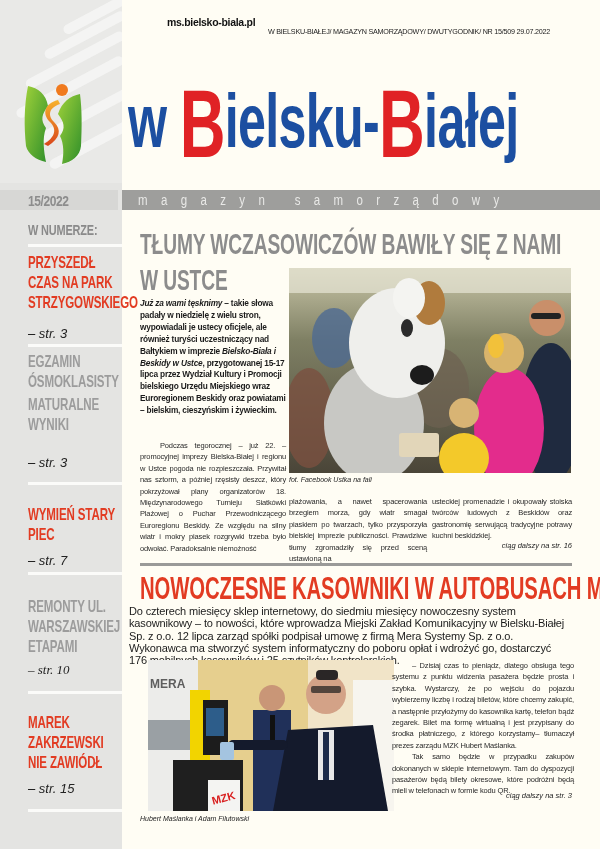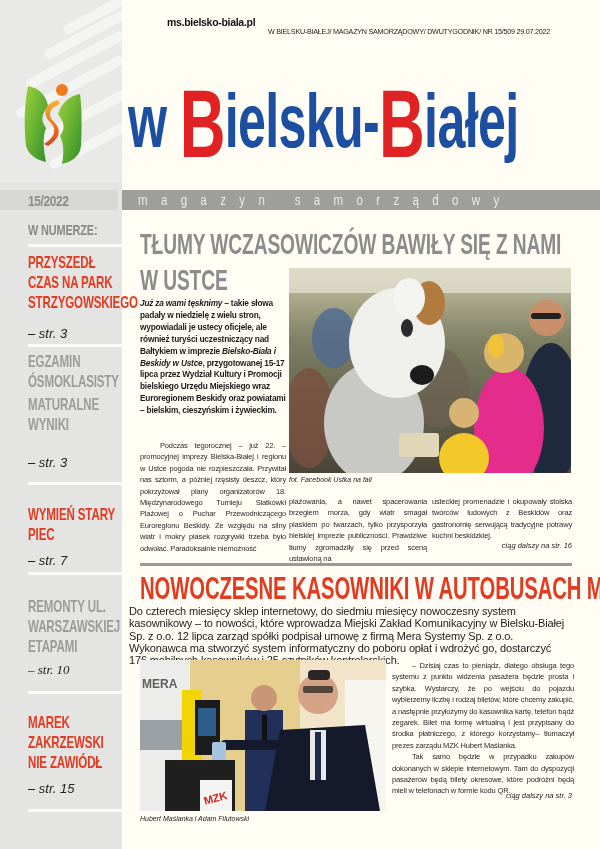--- a/index.html
+++ b/index.html
@@ -47,21 +47,21 @@
   .body-col { position: absolute; font-size: 7.5px; line-height: 11.4px; color: #2a2a2a; text-align: justify; letter-spacing: -0.15px; }
   .body-col .indent { display: inline-block; width: 20px; }
   .photo1 { position: absolute; left: 289px; top: 268px; width: 282px; height: 205px; overflow: hidden; background: #6b6a58; }
   .caption { position: absolute; font-size: 7px; font-style: italic; color: #222; }
   .cont { position: absolute; font-size: 7.5px; font-style: italic; color: #222; text-align: right; }
   .rule { position: absolute; left: 140px; width: 432px; height: 3px; background: #9a9a98; }
 
   
   .a2-title { position: absolute; left: 140px; top: 572px; font-size: 31px; font-weight: bold; color: #e23b22; line-height: 34px; white-space: nowrap; transform: scaleX(0.655); transform-origin: left top; letter-spacing: -.2px; }
   .a2-lead { position: absolute; left: 129px; top: 605px; width: 440px; font-size: 11px; font-weight: normal; line-height: 12.3px; color: #1b1b1b; letter-spacing: -0.15px; }
-  .photo2 { position: absolute; left: 140px; top: 660px; width: 246px; height: 151px; overflow: hidden; background: #a3a3a3; }
+  .photo2 { position: absolute; left: 148px; top: 660px; width: 246px; height: 151px; overflow: hidden; background: #a3a3a3; }
 </style>
 </head>
 <body>
 
 <div class="left-strip"></div>
 <div class="left-top">
   <div class="brush" style="left:60px;top:10px;width:70px;"></div>
   <div class="brush" style="left:40px;top:30px;width:90px;"></div>
   <div class="brush" style="left:20px;top:55px;width:110px;"></div>
   <div class="brush" style="left:10px;top:82px;width:120px;"></div>

